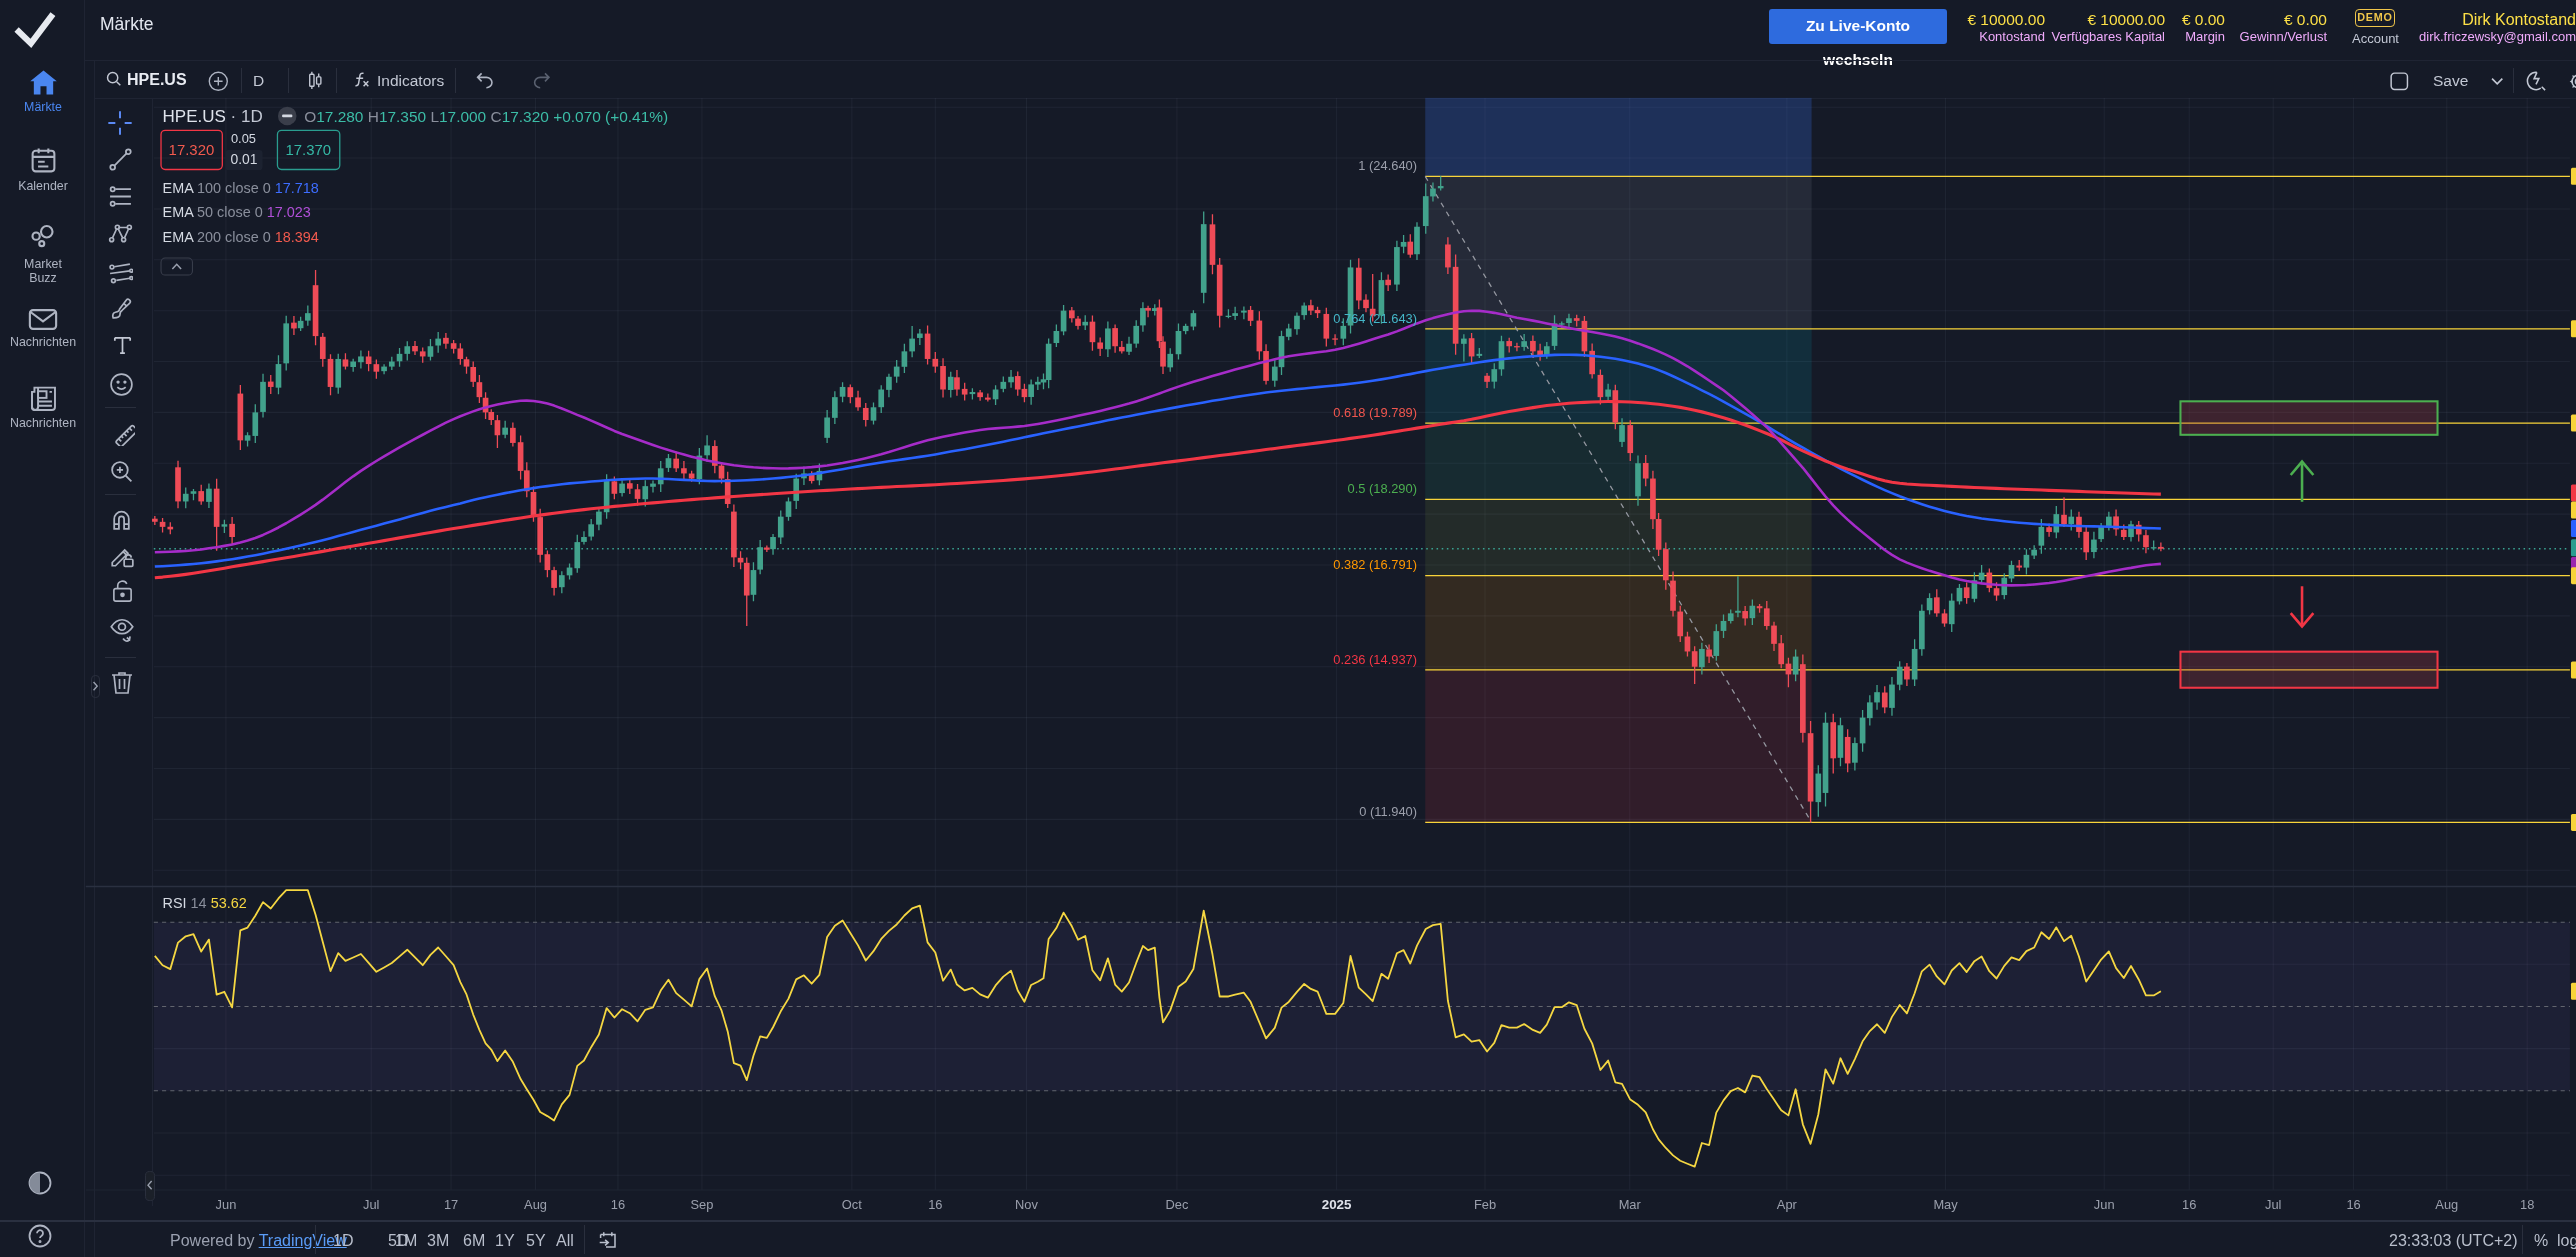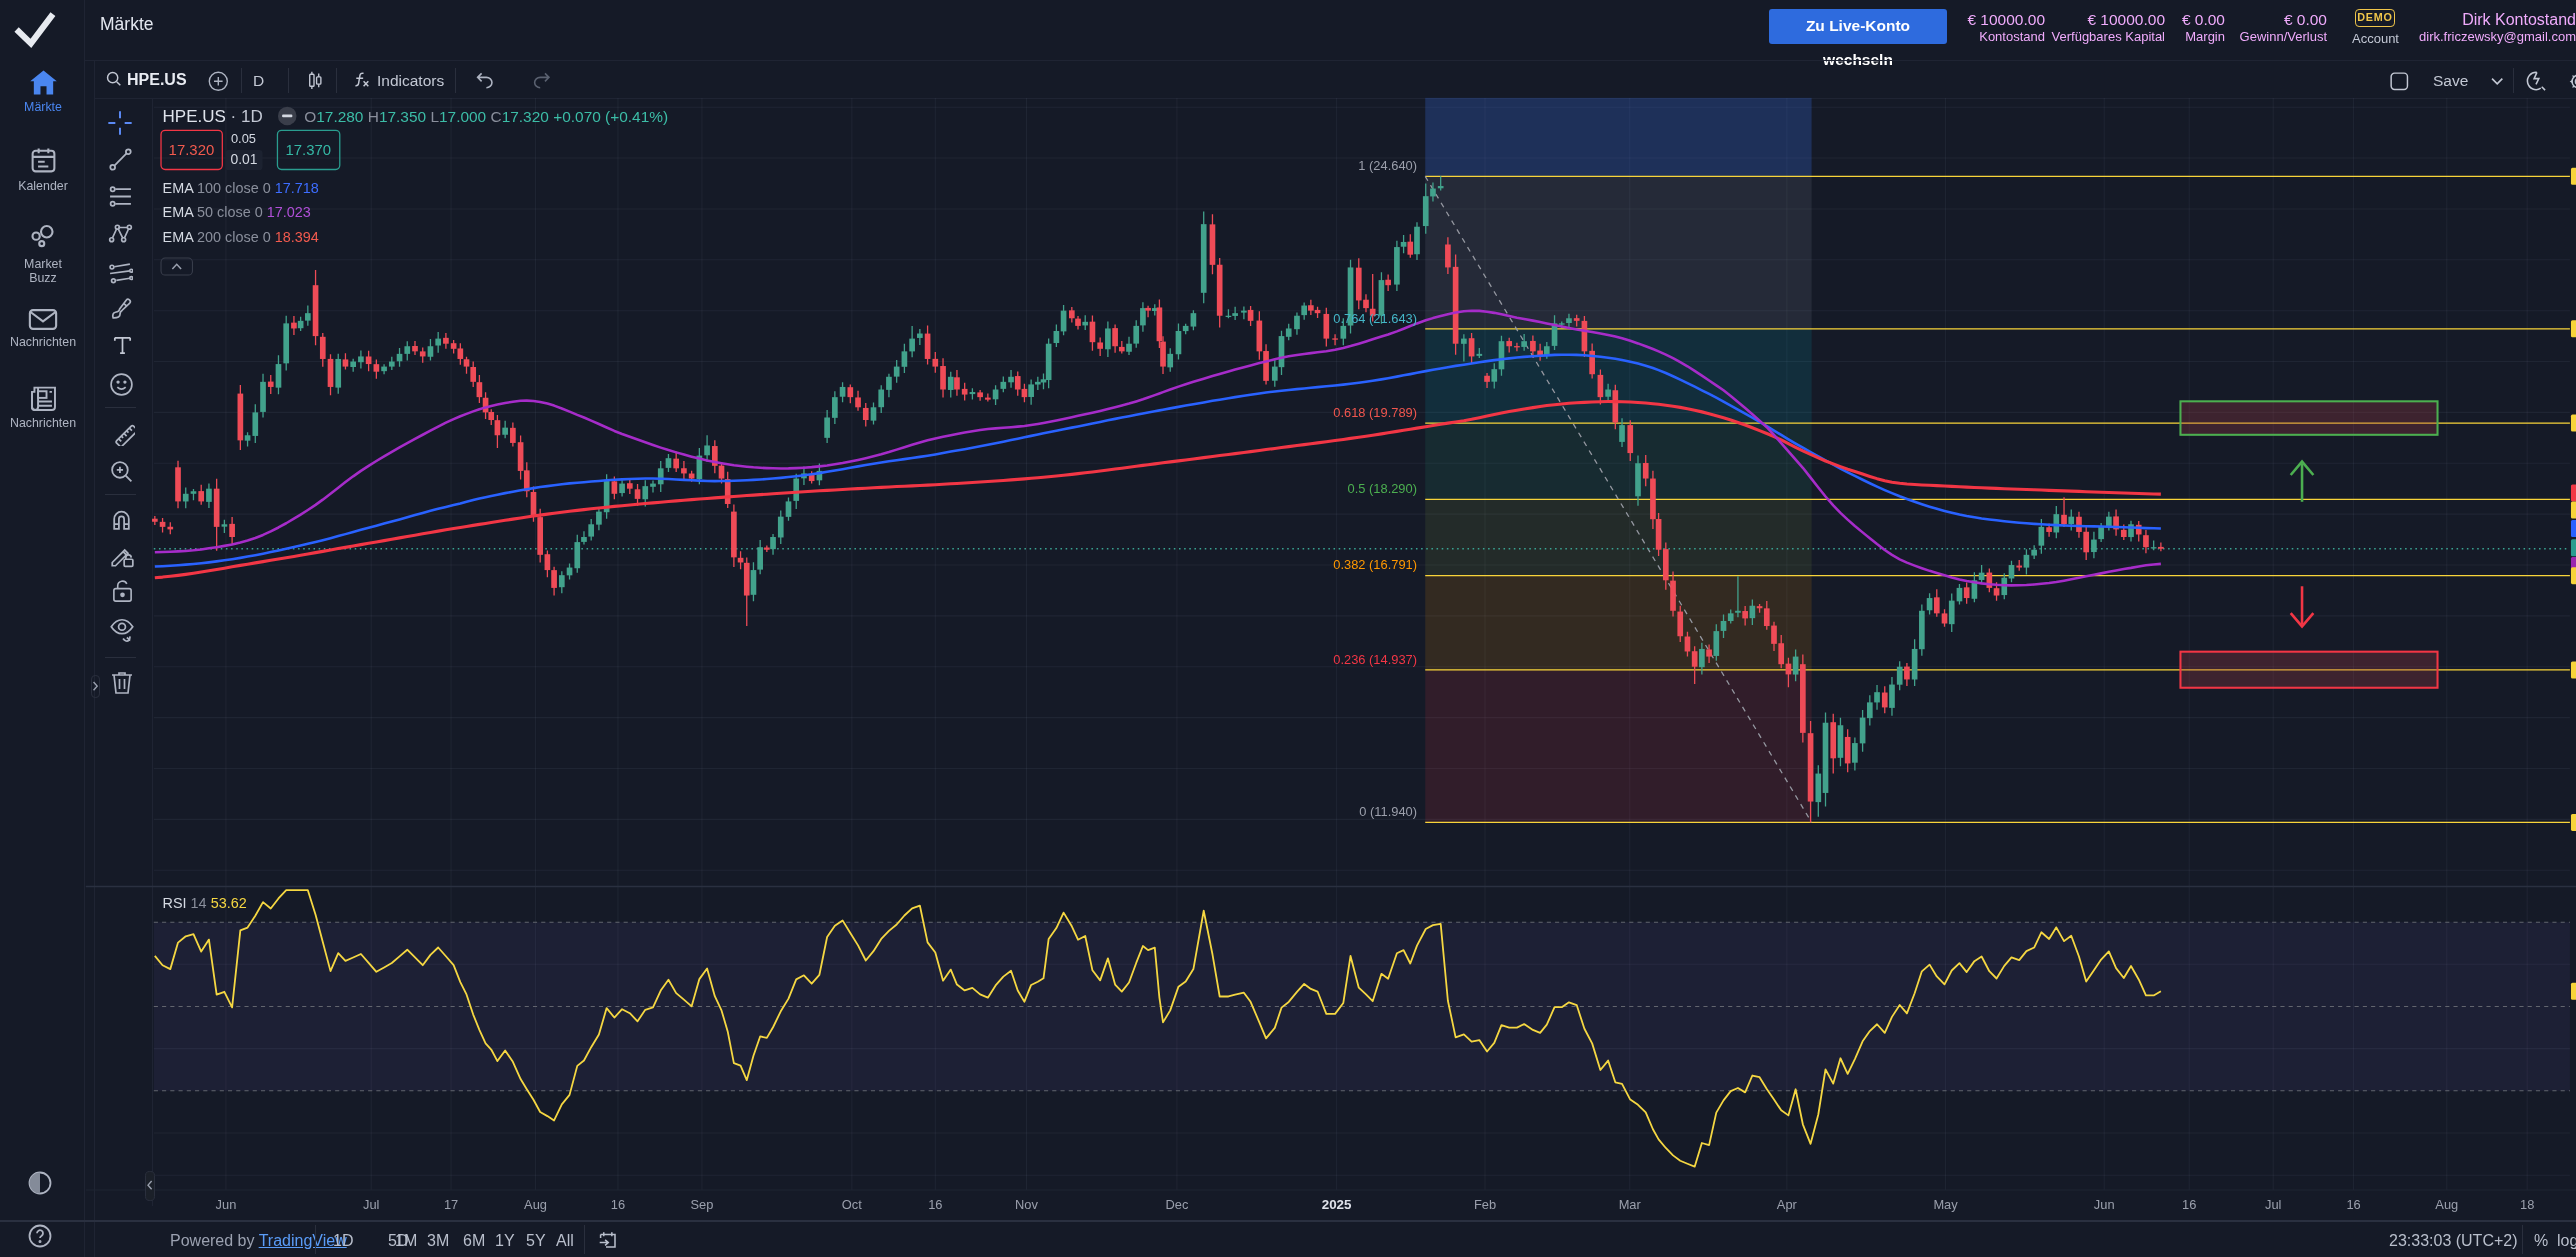--- a/index.html
+++ b/index.html
@@ -7,21 +7,21 @@
 
 #navborder { left:84px; top:0; width:1px; height:1257px; background:#1f2433; }
 #hdrborder { left:85px; top:60px; width:2546px; height:1px; background:#1f2433; }
 #tbborder  { left:94px; top:98px; width:2536px; height:1px; background:#1f2433; }
 #drawborder{ left:152px; top:99px; width:1px; height:1107px; background:#1f2433; }
 #botborder { left:0; top:1220px; width:2631px; height:1.5px; background:#2a3040; }
 .navitem { position:absolute; width:86px; text-align:center; color:#aeb4c2; font-size:12.4px; }
 .navitem svg { display:block; margin:0 auto 4.1px; }
 .blue { color:#4a86f0; }
 .hdrval { position:absolute; text-align:right; }
-.hdrval .v { font-size:15.5px; color:#f0abfc;margin-left:24px; }
+.hdrval .v { font-size:15.5px; color:#fde047;margin-left:24px; }
 .hdrval .l { font-size:13px; color:#f0abfc; margin-top:0; }
 .tbtxt { position:absolute; font-size:15.5px; color:#c3c8d4; }
 .vdiv { position:absolute; width:1px; height:25px; top:68px; background:#2a2f3d; }
 .botbtn { position:absolute; top:1232px; font-size:16px; color:#b9bfcc; }
 </style></head>
 <body>
 <div id="page">
 
 
 <div class="abs" id="navborder"></div>

